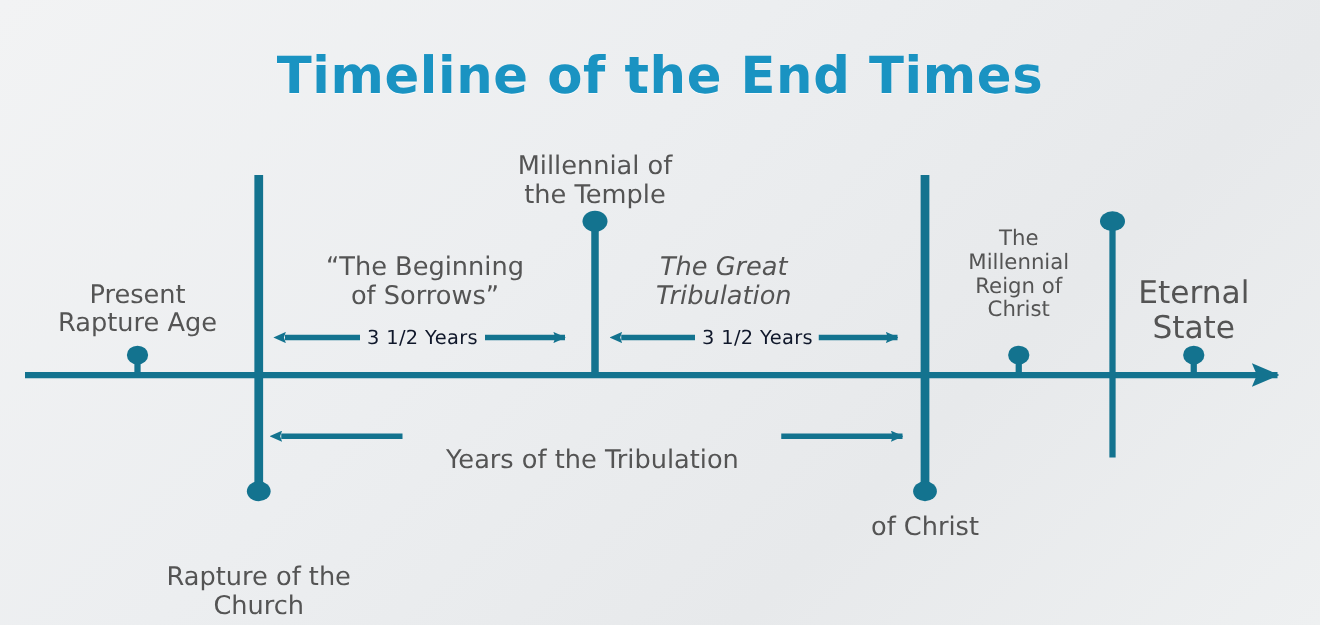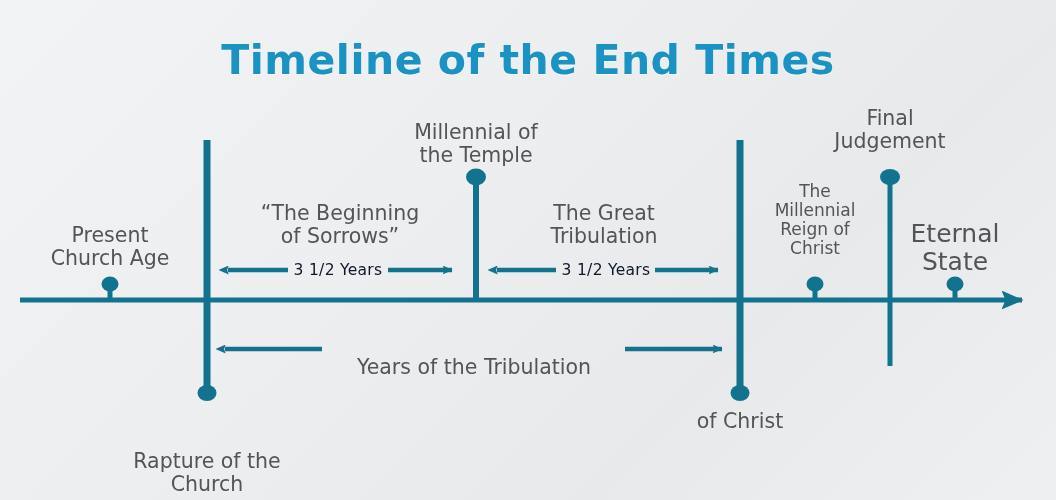--- a/index.html
+++ b/index.html
@@ -128,21 +128,21 @@
     </g>
 
     <g>
       <line x1="225" y1="349" x2="322" y2="349" stroke="#13738f" stroke-width="4.5" marker-start="url(#arrowL)"></line>
       <line x1="625" y1="349" x2="722" y2="349" stroke="#13738f" stroke-width="4.5" marker-end="url(#arrowR)"></line>
     </g>
   </svg>
 
   <div class="lbl lbl-big" style="left:10px; top:224px; width:200px;">
     <div>Present</div>
-    <div>Church Age</div>
+    <div>Rapture Age</div>
   </div>
 
   <div class="lbl lbl-big" style="left:107px; top:410px; width:200px;margin-top:40px;">
     <div>Rapture of the</div>
     <div>Church</div>
   </div>
 
   <div class="lbl lbl-big" style="left:376px; top:121px; width:200px;">
     <div>Millennial of</div>
     <div>the Temple</div>
@@ -152,38 +152,34 @@
     <div>of Christ</div>
   </div>
 
   <div class="lbl lbl-small" style="left:755px; top:182px; width:120px;">
     <div>The</div>
     <div>Millennial</div>
     <div>Reign of</div>
     <div>Christ</div>
   </div>
 
-  <div class="lbl lbl-big" style="left:790px; top:107px; width:200px;">
-    <div>Final</div>
-    <div>Judgement</div>
-  </div>
 
   <div class="lbl lbl-med" style="left:880px; top:220px; width:150px;">
     <div>Eternal</div>
     <div>State</div>
   </div>
 
   <div class="lbl lbl-big" style="left:240px; top:202px; width:200px;">
     <div>“The Beginning</div>
     <div>of Sorrows”</div>
   </div>
 
   <div class="lbl lbl-years" style="left:288px; top:262px; width:100px;">3  1/2 Years</div>
 
-  <div class="lbl lbl-big" style="left:504px; top:202px; width:200px;">
+  <div class="lbl lbl-big" style="left:479px; top:202px; width:200px;font-style:italic;">
     <div>The Great</div>
     <div>Tribulation</div>
   </div>
 
   <div class="lbl lbl-years" style="left:556px; top:262px; width:100px;">3  1/2 Years</div>
 
   <div class="lbl lbl-big" style="left:322px; top:337px; width:304px;margin-top:19px;">Years of the Tribulation</div>
 
 </div>
 

